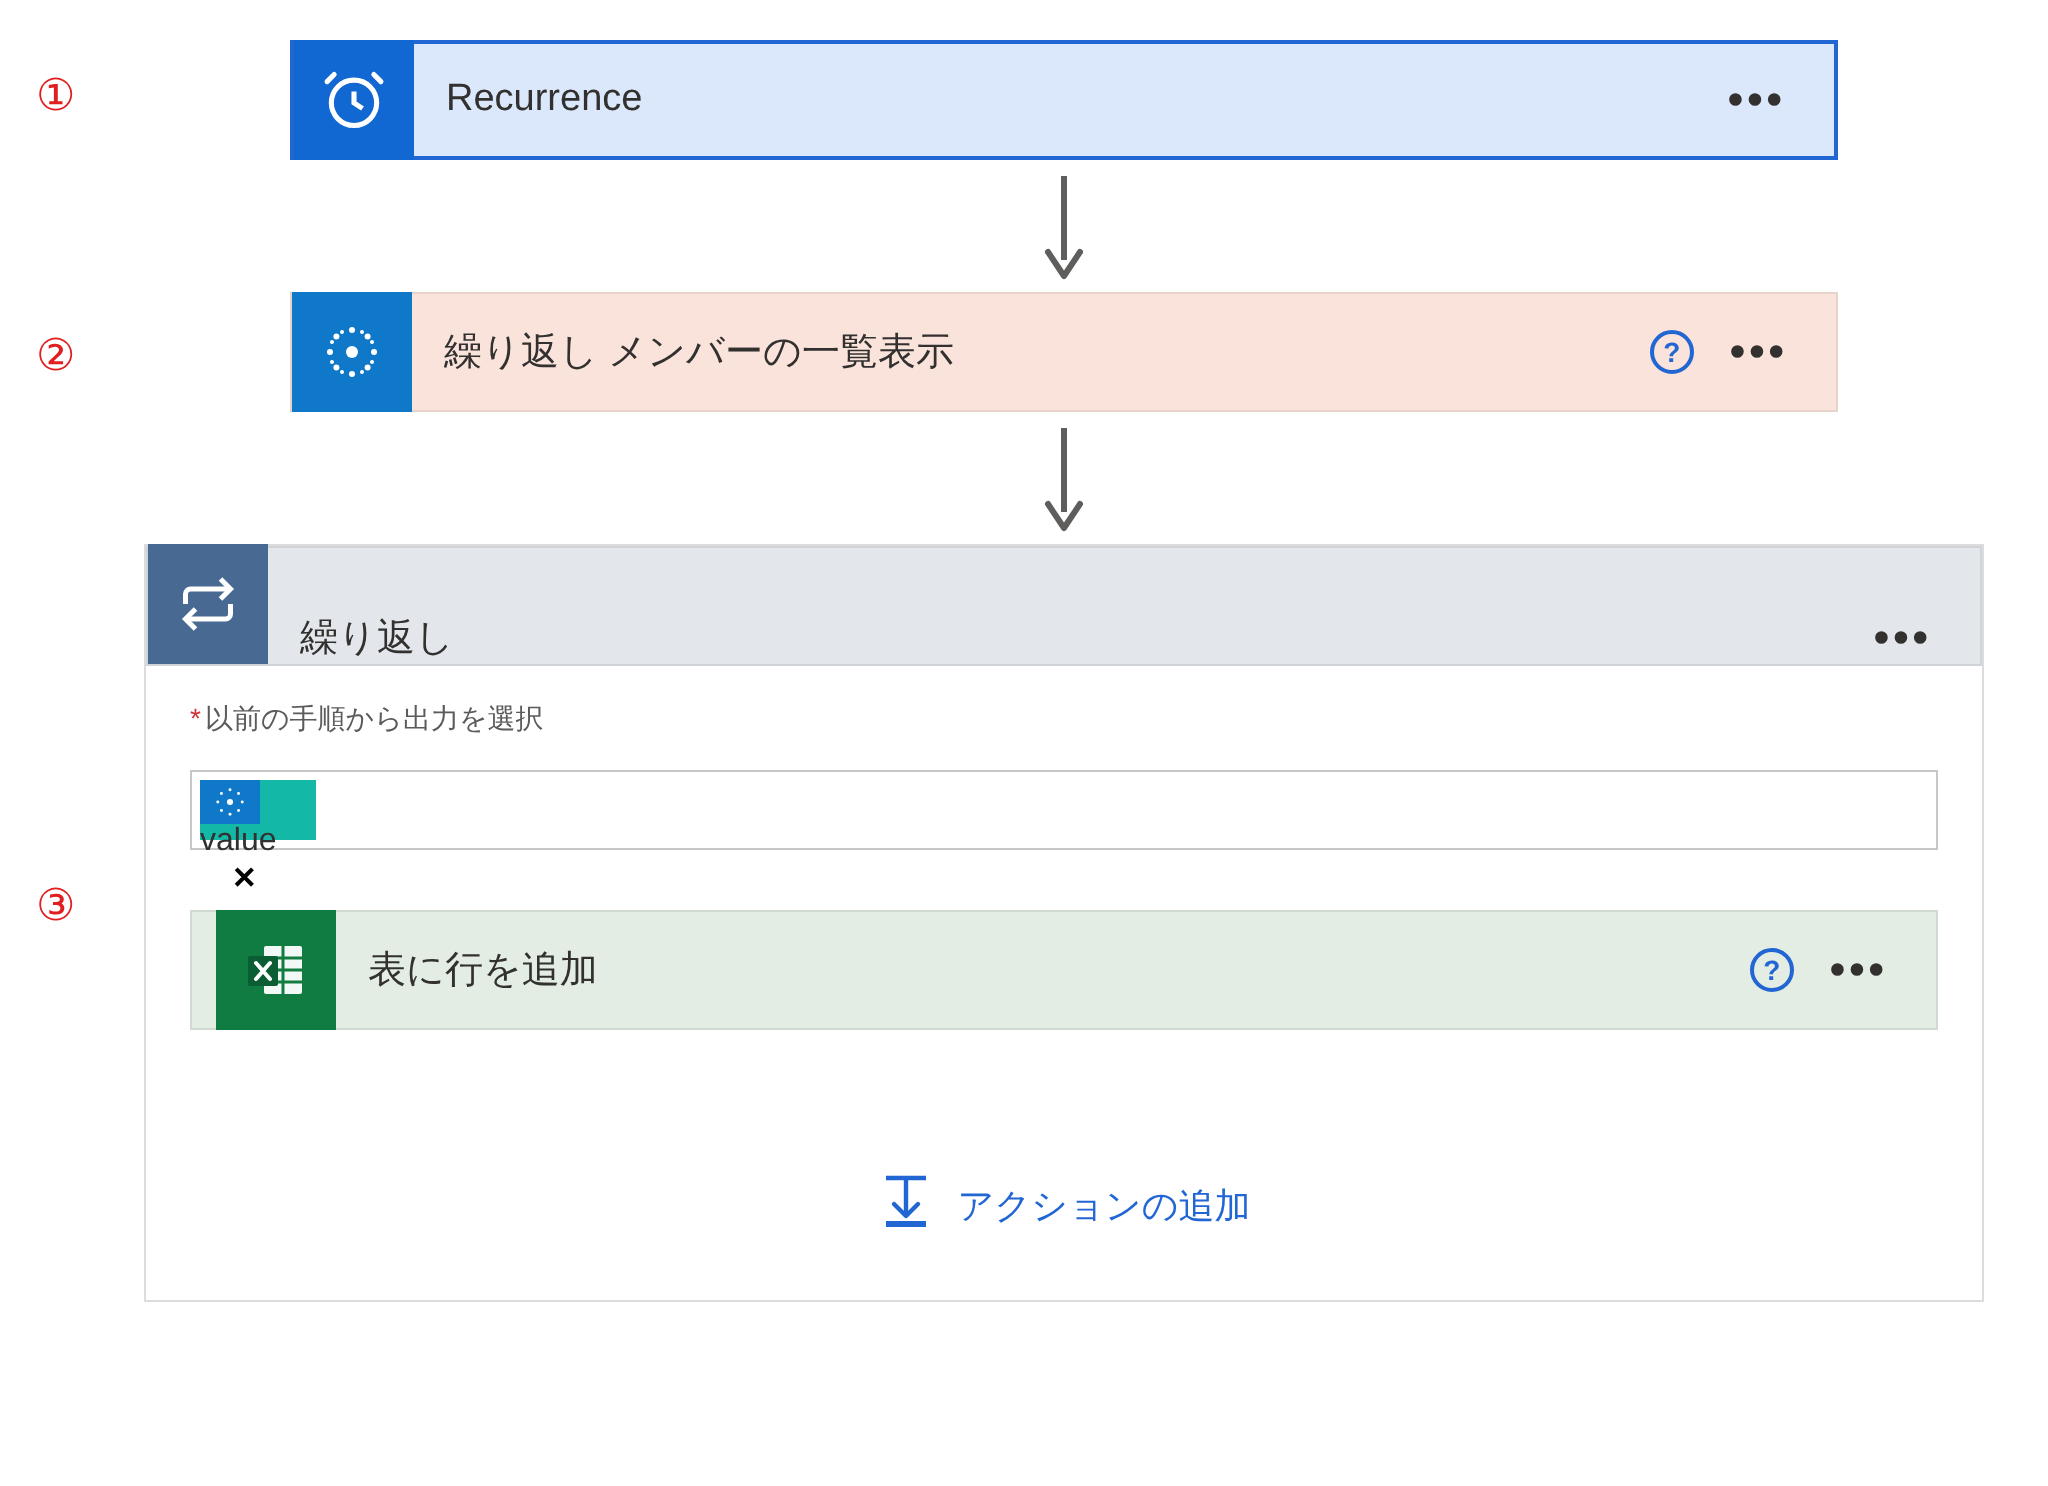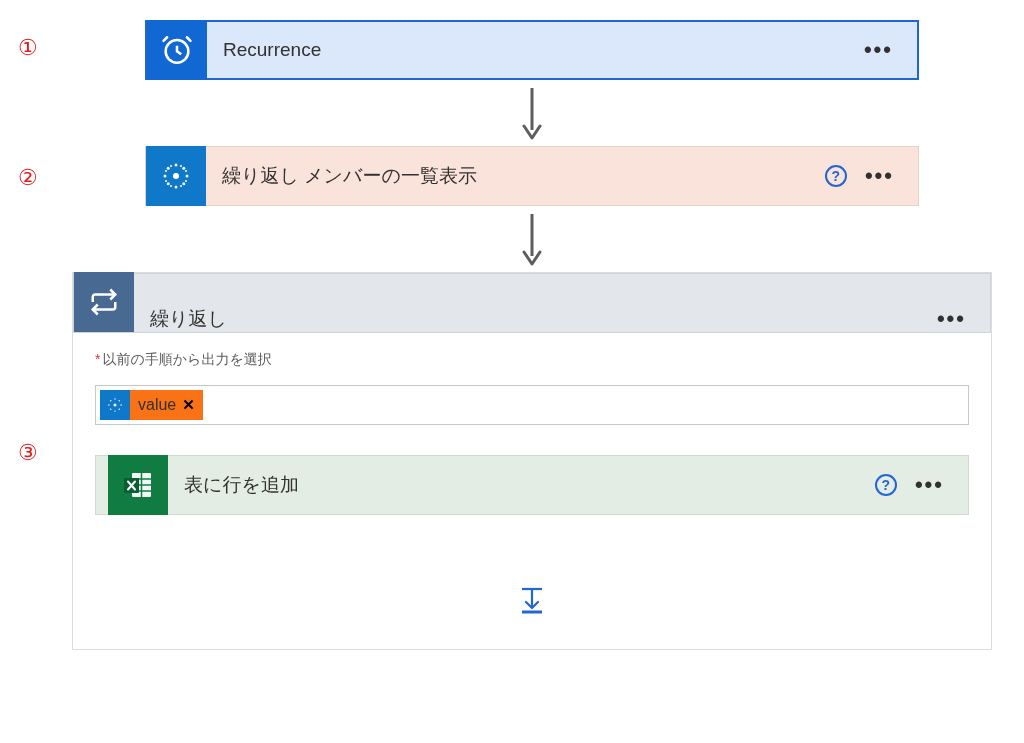--- a/index.html
+++ b/index.html
@@ -174,23 +174,24 @@
       padding: 4px;
       display: flex;
       align-items: center;
       min-height: 40px;
       margin-bottom: 30px;
     }
 
     .token {
       display: inline-flex;
       align-items: center;
-      background: #f97316;
+      background: #14b8a6;
       height: 30px;
-      padding-right: 8px;
+      padding-right: 20px;
+      flex-direction: column;
     }
 
     .token-icon {
       width: 30px;
       height: 30px;
       background: #0f78c8;
       display: flex;
       align-items: center;
       justify-content: center;
       margin-right: 8px;
@@ -361,17 +362,18 @@
 
     <div class="add-action">
       <span>
         <svg width="28" height="30" viewBox="0 0 28 30" fill="none" stroke="#2266d4" stroke-width="2.2">
           <line x1="4" y1="4" x2="24" y2="4"></line>
           <line x1="14" y1="4" x2="14" y2="22"></line>
           <path d="M8 17 L14 23 L20 17" stroke-linejoin="round" stroke-linecap="round"></path>
           <line x1="4" y1="27" x2="24" y2="27" stroke-width="3"></line>
         </svg>
       </span>
+      <span class="add-action-label">アクションの追加</span>
     </div>
 
   </div>
 
 </div>
 
 </body></html>

